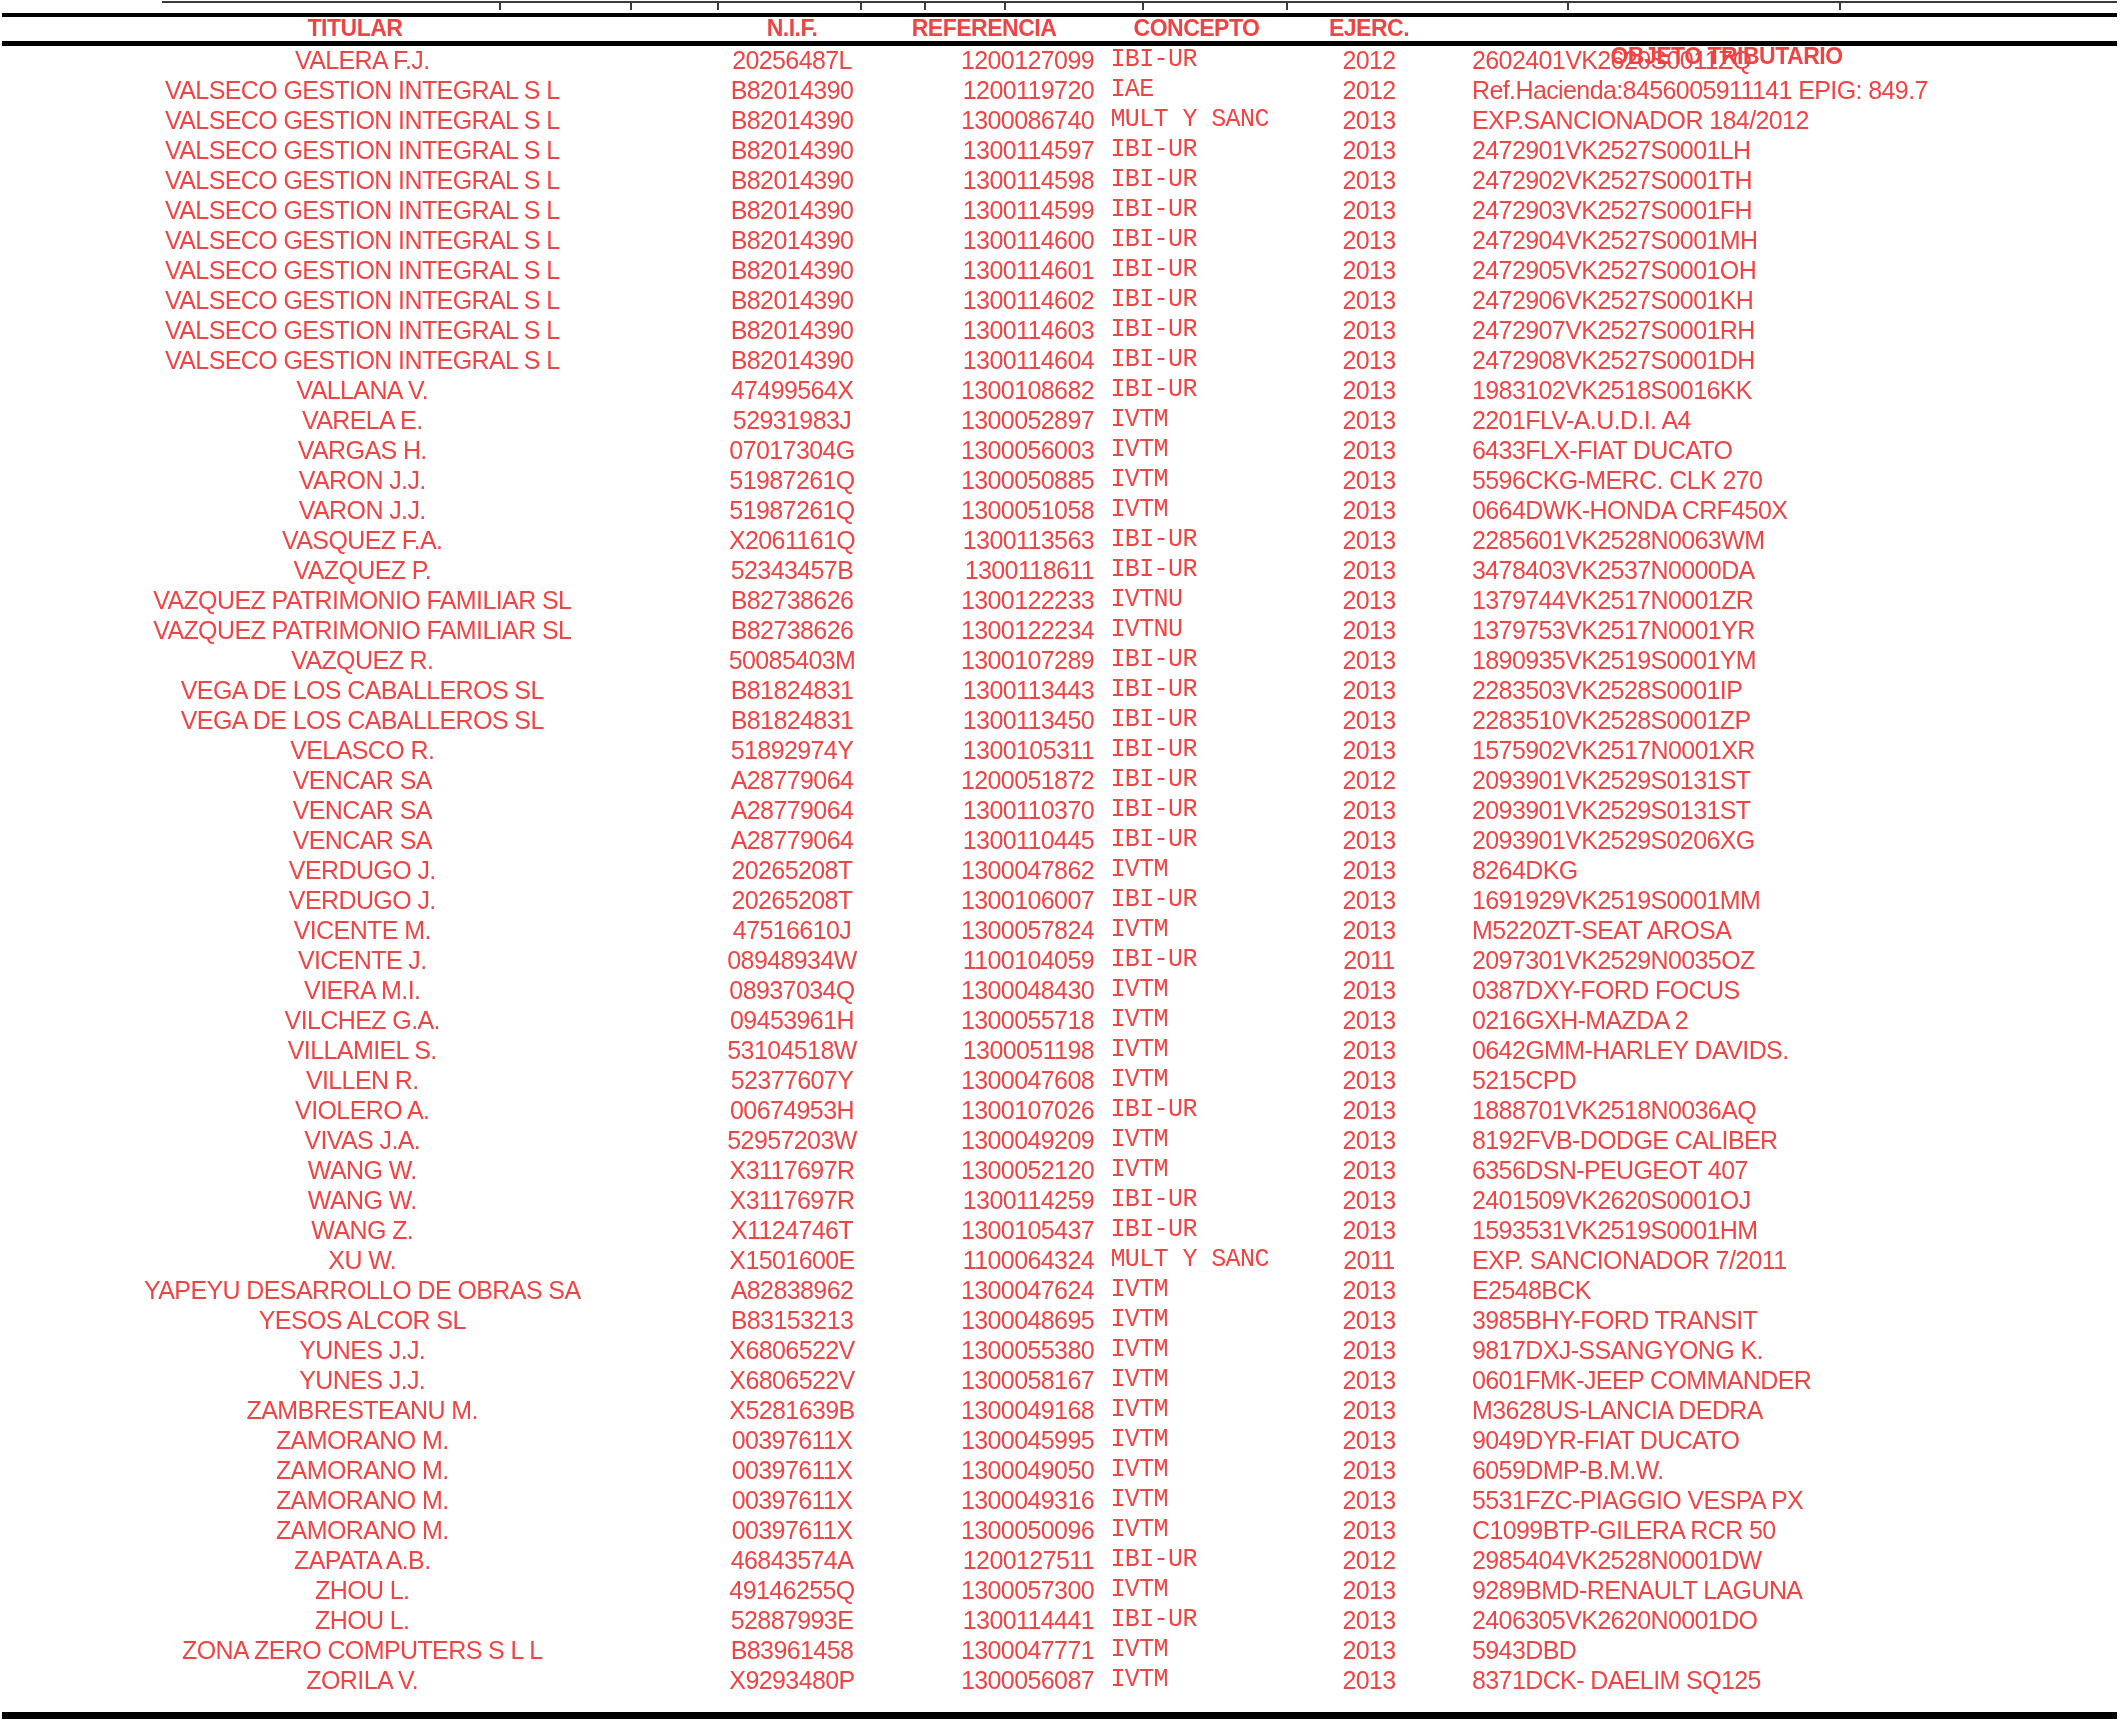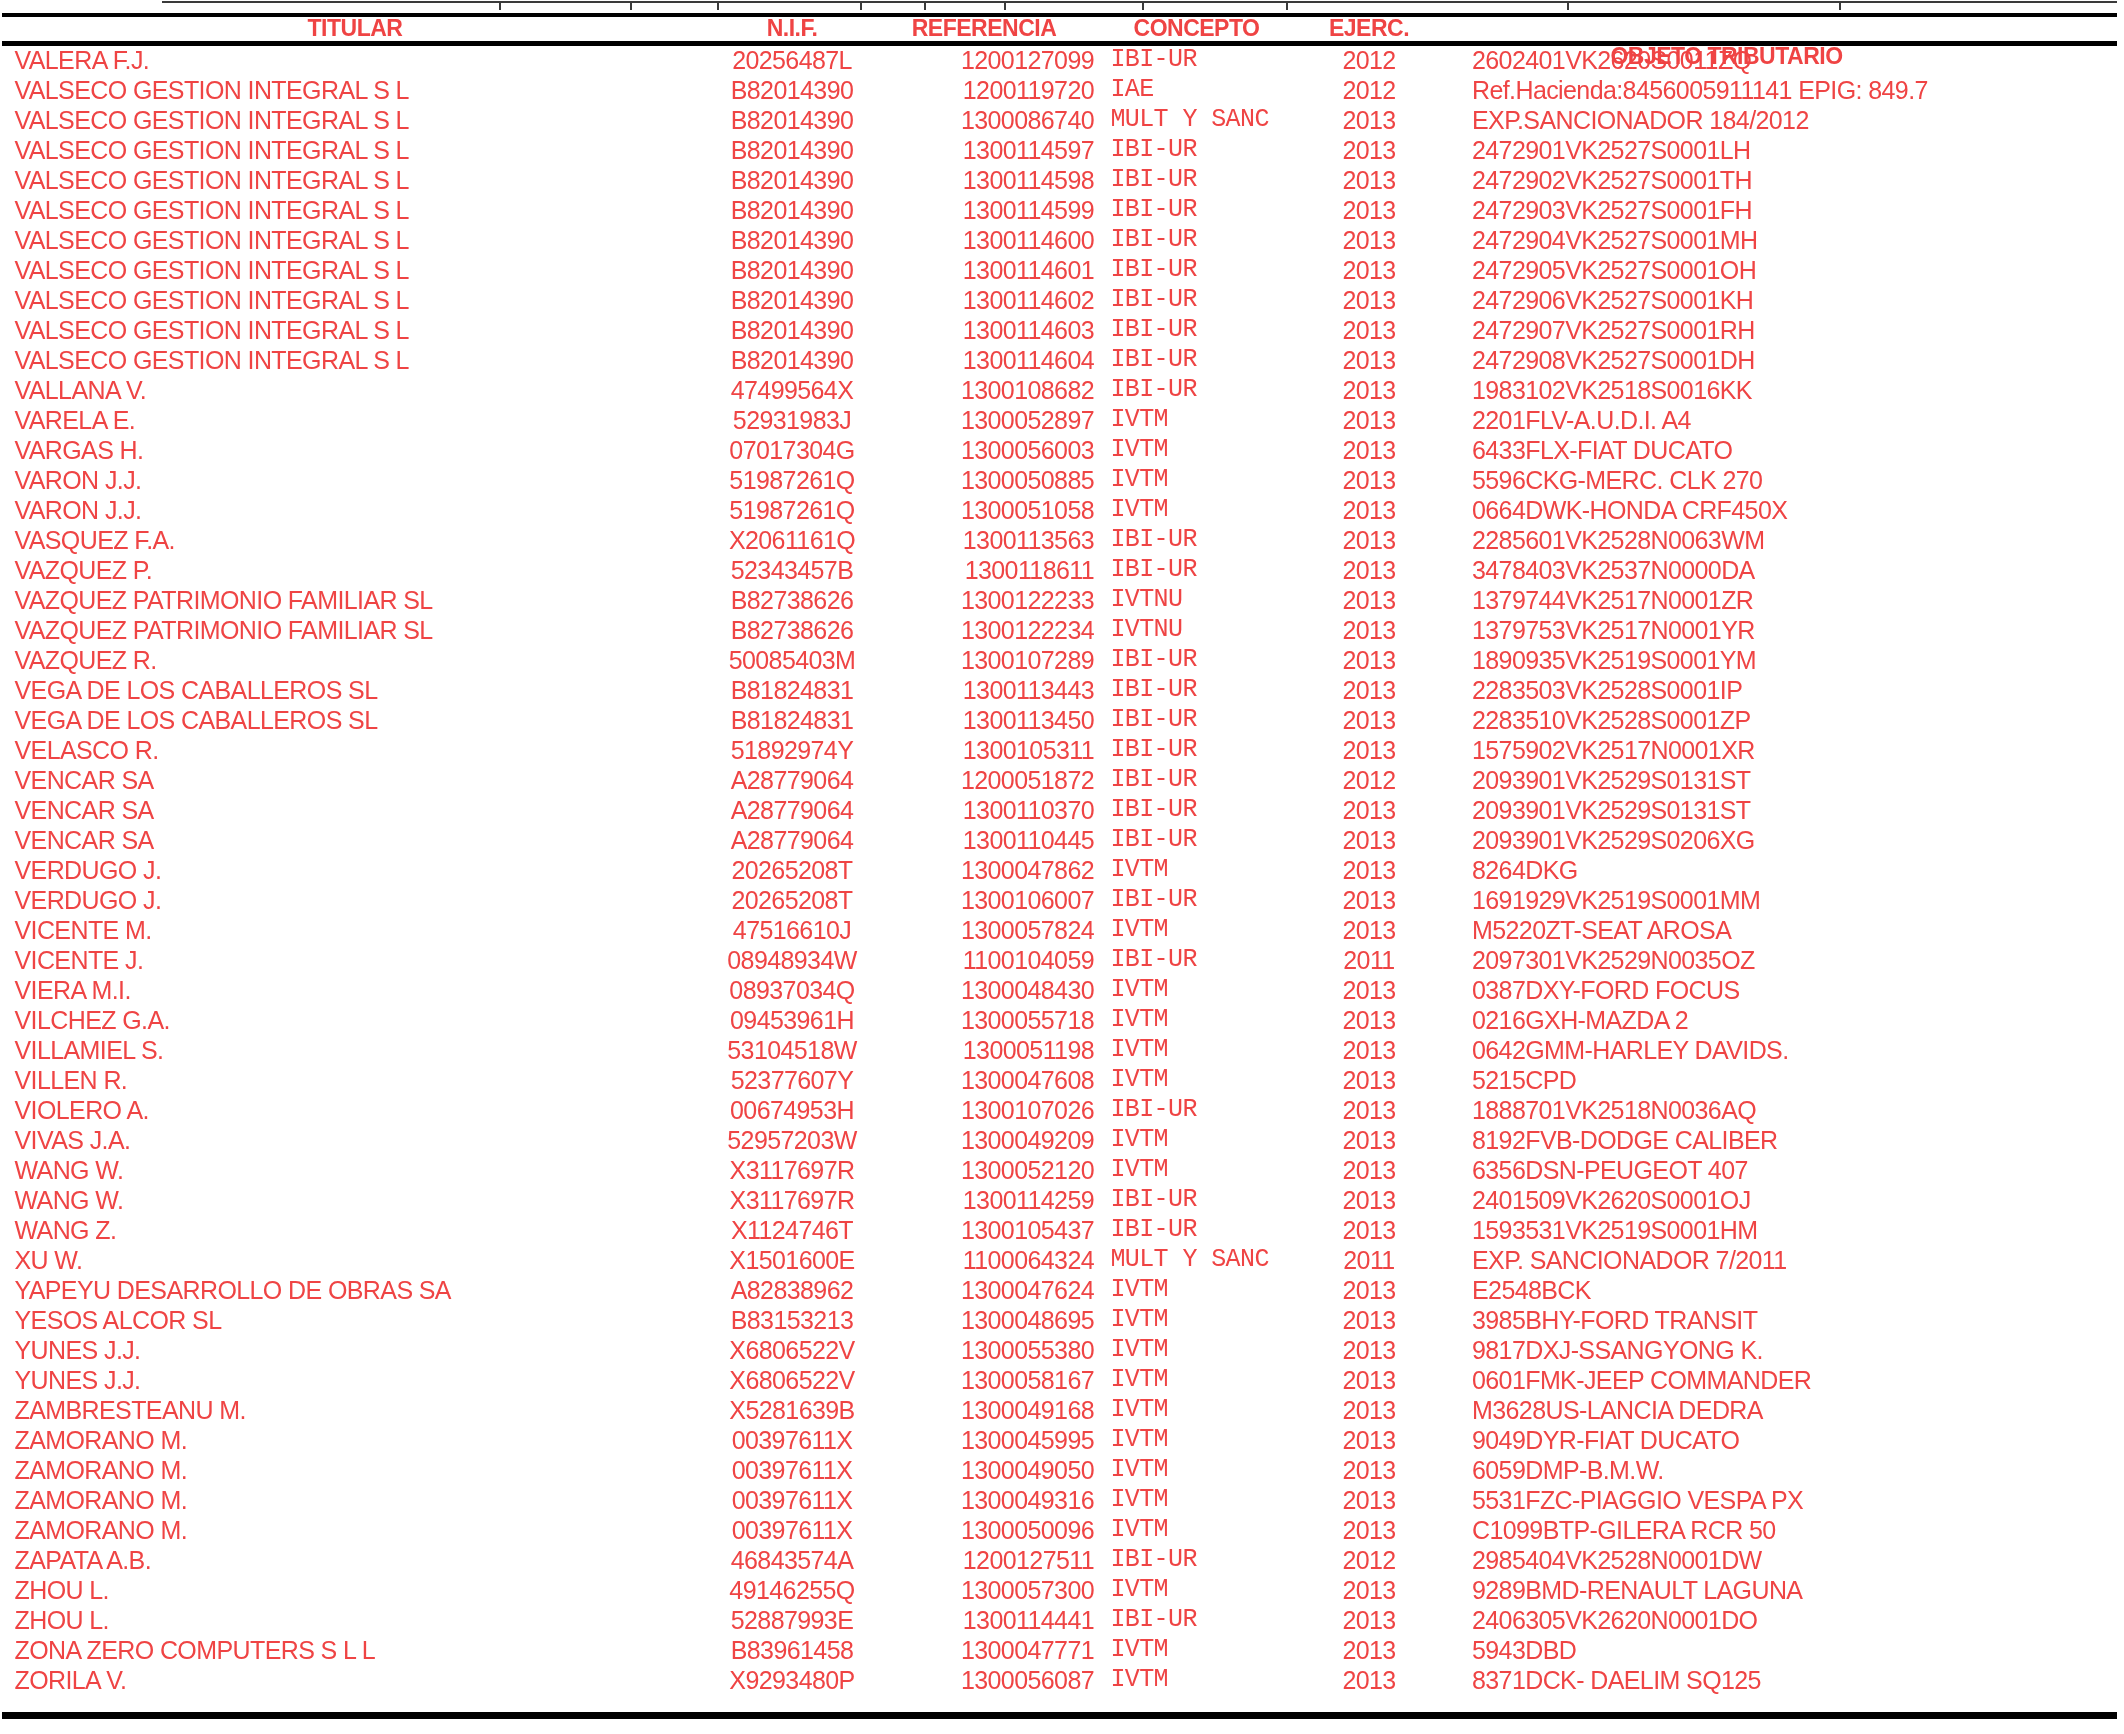--- a/index.html
+++ b/index.html
@@ -38,21 +38,21 @@
   }
   .thead .hcell { text-align: center; white-space: nowrap; }
   .thead .h-objeto { padding-right: 110px; margin-top: 28px; }
 
   .tbody { position: absolute; top: 45px; left: 0; }
   .row { height: 30px; line-height: 30px; }
   .cell {
     font-size: 25px; letter-spacing: -0.6px; white-space: nowrap;
     overflow: hidden;
   }
-  .c-titular    { text-align: left;   padding-left: 14.5px; }
+  .c-titular    { text-align: center;   padding-left: 14.5px; }
   .c-nif        { text-align: center; }
   .c-referencia { text-align: right; }
   .c-concepto   { text-align: left;   padding-left: 16.4px; font-family: Liberation Mono, monospace; }
   .c-ejerc      { text-align: center; }
   .c-objeto     { text-align: left;   padding-left: 33px; }
 </style>
 </head>
 <body>
 
 <div class="page">

